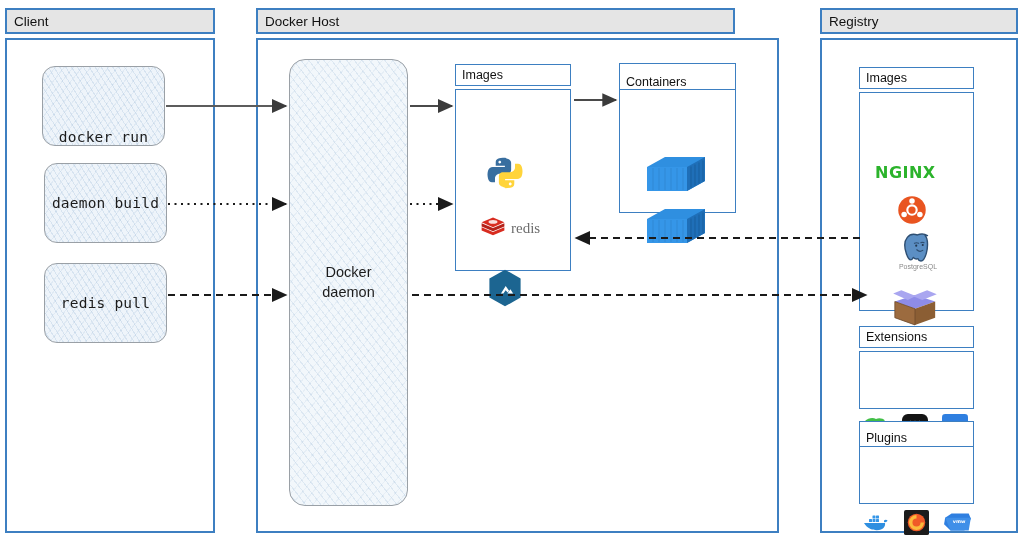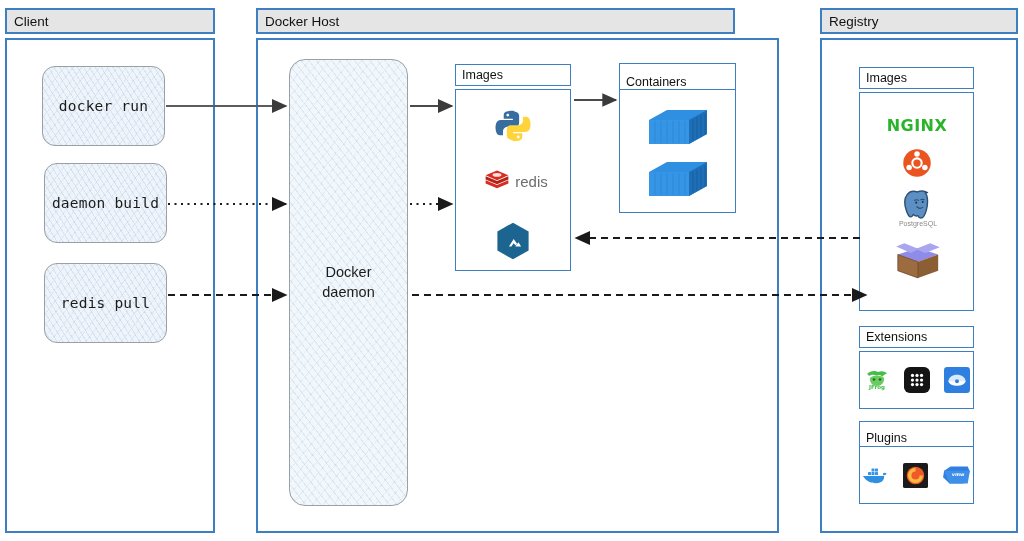--- a/index.html
+++ b/index.html
@@ -91,31 +91,31 @@
   }
 
   
   #arrows { position: absolute; inset: 0; pointer-events: none; }
 
   
   .icon-slot {
     position: absolute;
     display: flex;
     align-items: center;
-    justify-content: center;
+    margin-top: 47px;
   }
   .nginx-word {
     font-family: "DejaVu Sans", sans-serif;
     font-weight: bold;
     font-size: 16px;
     color: #2bb32b;
     letter-spacing: .5px;
   }
   .redis-word {
-    font-family: Liberation Sans, sans-serif;
+    font-family: Liberation Serif, serif;
     font-size: 15px;
     color: #6d6d6d;
     margin-left: 5px;
   }
   .pg-word {
     font-family: "Liberation Sans", sans-serif;
     font-size: 7px;
     color: #8a8a8a;
     margin-top: -1px;
   }
@@ -124,21 +124,21 @@
 </head>
 <body>
 
 <div id="canvas">
 
   <div class="panel-header" style="left:5px; top:8px; width:210px; height:26px;">
     <span>Client</span>
   </div>
   <div class="panel-body" style="left:5px; top:38px; width:210px; height:495px;"></div>
 
-  <div class="cmd-box" style="left:42px; top:66px; width:123px; height:80px;">
+  <div class="cmd-box" style="left:42px; top:66px; width:123px; height:80px;align-items:flex-end;">
     <span>docker run</span>
   </div>
   <div class="cmd-box" style="left:44px; top:163px; width:123px; height:80px;">
     <span>daemon build</span>
   </div>
   <div class="cmd-box" style="left:44px; top:263px; width:123px; height:80px;">
     <span>redis pull</span>
   </div>
 
   <div class="panel-header" style="left:256px; top:8px; width:479px; height:26px;">

